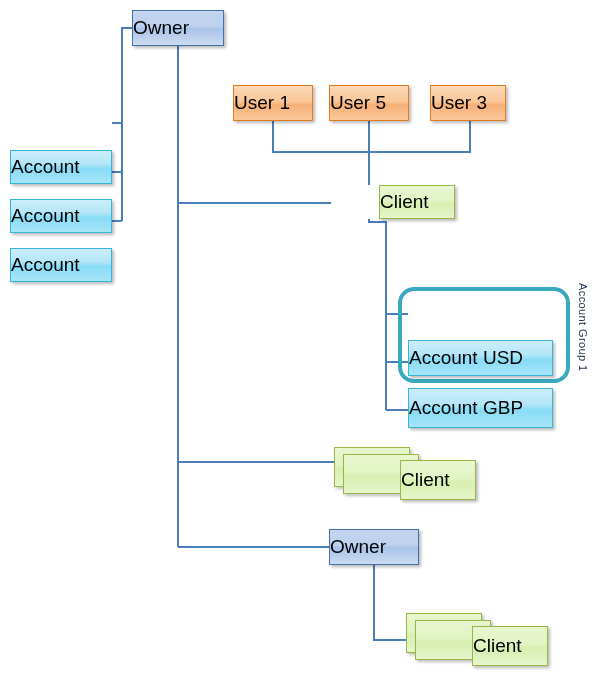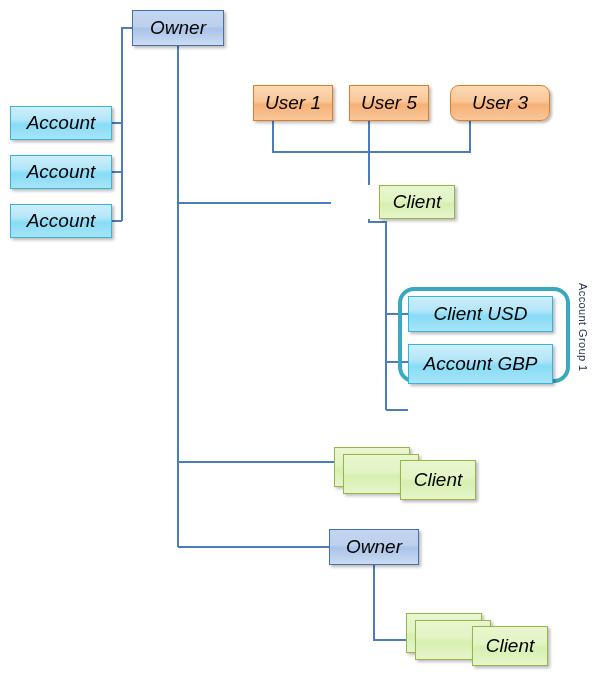--- a/index.html
+++ b/index.html
@@ -26,45 +26,44 @@
     left: 0; top: 0;
     width: 605px;
     height: 684px;
     pointer-events: none;
   }
   .node {
     position: absolute;
     box-sizing: border-box;
     display: flex;
     align-items: center;
-    justify-content: center;
+    justify-content: flex-start;
     font-size: 19px;
     color: #000000;
     white-space: nowrap;
     letter-spacing: 0px;
-    font-style: italic;
   }
   
   .owner {
     background: linear-gradient(to bottom, #c3d5ef 0%, #bdd0ed 45%, #a9c3e8 52%, #ccdcf2 100%);
     border: 1px solid #4472a8;
     box-shadow: 2px 2px 3px rgba(0,0,0,0.28);
   }
   
   .account {
     background: linear-gradient(to bottom, #cdeefb 0%, #b3e6f8 40%, #87dcf6 55%, #a7e4f8 100%);
     border: 1px solid #36b5d8;
     box-shadow: 2px 2px 3px rgba(0,0,0,0.28);
+    margin-top: 44px;
   }
   
   .user {
     background: linear-gradient(to bottom, #fbd9b6 0%, #f9c799 45%, #f6b077 55%, #fac79a 100%);
     border: 1px solid #e07c22;
     box-shadow: 2px 2px 3px rgba(0,0,0,0.28);
-    margin-left: 20px;
   }
   
   .client {
     background: linear-gradient(to bottom, #e8f6cf 0%, #e2f4c4 45%, #d7efb0 55%, #e6f5cb 100%);
     border: 1px solid #9ab547;
     box-shadow: 2px 2px 3px rgba(0,0,0,0.28);
     margin-left: 48px;
   }
   .stack-ghost {
     position: absolute;
@@ -135,33 +134,33 @@
   <div class="node account" style="left:10px; top:204px; width:102px; height:34px;">
     <span>Account</span>
   </div>
 
   <div class="node user" style="left:233px; top:85px; width:80px; height:36px;">
     <span>User 1</span>
   </div>
   <div class="node user" style="left:329px; top:85px; width:80px; height:36px;">
     <span>User 5</span>
   </div>
-  <div class="node user" style="left:430px; top:85px; width:100px; height:36px;border-radius:9px;">
+  <div class="node user" style="left:430px; top:85px; width:76px; height:36px;">
     <span>User 3</span>
   </div>
 
   <div class="node client" style="left:331px; top:185px; width:76px; height:34px;">
     <span>Client</span>
   </div>
 
   <div class="group-frame" style="left:398px; top:287px; width:172px; height:96px;"></div>
   <div class="group-label" style="left:589px; top:283px;">Account Group 1</div>
 
   <div class="node account" style="left:408px; top:296px; width:145px; height:36px;">
-    <span>Client USD</span>
+    <span>Account USD</span>
   </div>
   <div class="node account" style="left:408px; top:344px; width:145px; height:40px;">
     <span>Account GBP</span>
   </div>
 
   <div class="stack-ghost" style="left:334px; top:447px; width:76px; height:40px;"></div>
   <div class="stack-ghost" style="left:343px; top:454px; width:76px; height:40px;"></div>
   <div class="node client" style="left:352px; top:460px; width:76px; height:40px;">
     <span>Client</span>
   </div>

